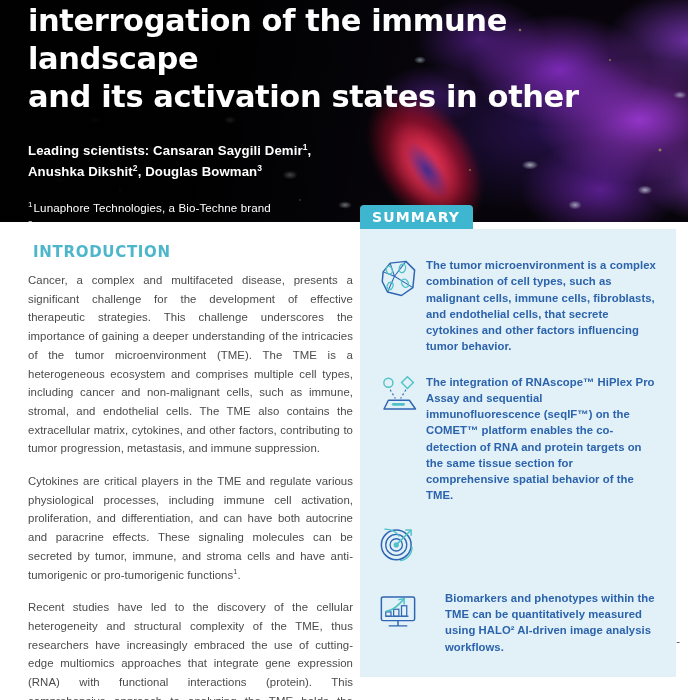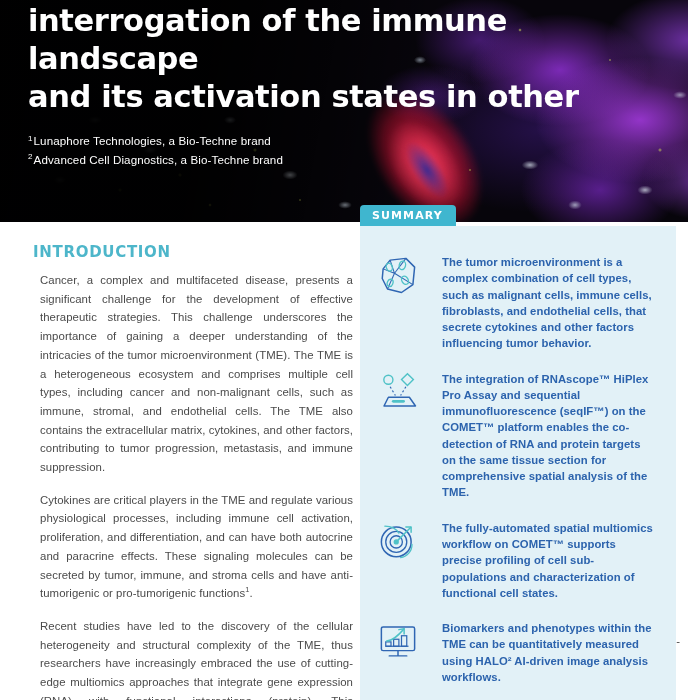--- a/index.html
+++ b/index.html
@@ -111,57 +111,56 @@
   
   .col-left{
     position:absolute;left:28px;top:243px;width:325px;
   }
   .sec-head{
     margin:0 0 10px 5px;
     font-weight:700;font-size:15px;letter-spacing:.7px;
     color:#4db6ca;font-family:"DejaVu Sans", sans-serif;
   }
   .body-p{
-    margin:0 0 14px 12px;
+    margin:0 0 14px 0;
     font-size:11.4px;line-height:1.64;color:#4a4a4a;
     text-align:justify;
     letter-spacing:.05px;
   }
   .body-p sup{font-size:7.5px;vertical-align:super;}
 
   
   .summary-wrap{position:absolute;left:360px;top:205px;width:316px;z-index:4;}
   .summary-badge{
     display:inline-block;
     background:#3fb6cf;color:#ffffff;
-    font-weight:700;font-size:11px;letter-spacing:1.1px;
+    font-weight:700;font-size:14px;letter-spacing:1.1px;
     padding:4px 13px 4px 12px;
     border-radius:4px 4px 0 0;
     font-family:"DejaVu Sans", sans-serif;
     position:relative;left:0;
   }
   .summary-card{
     background:#e2f1f7;
     padding:26px 20px 22px 14px;
     width:282px;
     box-sizing:content-box;
     min-height:345px;
   }
   .sum-item{display:flex;align-items:flex-start;margin-bottom:17px;}
-  .sum-item:last-child{margin-bottom:0;}
+  .sum-item:last-child{margin-bottom:0;gap:19px;}
   .sum-icon{
     width:48px;min-width:48px;height:48px;
     display:flex;align-items:flex-start;justify-content:center;
     padding-top:2px;
   }
   .sum-text{
     font-size:11.3px;line-height:1.44;color:#2c63ad;
     font-weight:700;padding-left:4px;padding-top:2px;
     letter-spacing:.05px;
-    margin-left:16px;
   }
 
   
   .col-right-bottom{
     position:absolute;left:360px;top:632px;width:320px;
   }
   .col-right-bottom .body-p{margin-bottom:13px;}
 </style>
 </head>
 <body>
@@ -178,20 +177,28 @@
       <div class="greens"></div>
       <div class="scrim"></div>
     </div>
 
     <div class="hero-text">
       <h1 class="title">
         <span class="ln">interrogation of the immune landscape</span>
         <span class="ln">and its activation states in other</span>
       </h1>
 
+      <div class="authors">
+        <div>
+          <span>Leading scientists: Cansaran Saygili Demir</span><sup>1</sup><span>,</span>
+        </div>
+        <div>
+          <span>Anushka Dikshit</span><sup>2</sup><span>, Douglas Bowman</span><sup>3</sup>
+        </div>
+      </div>
 
       <div class="affils">
         <span class="af"><sup>1</sup><span>Lunaphore Technologies, a Bio-Techne brand</span></span>
         <span class="af"><sup>2</sup><span>Advanced Cell Diagnostics, a Bio-Techne brand</span></span>
 
       </div>
     </div>
   </div>
 
   <div class="col-left">
@@ -226,37 +233,36 @@
         <div class="sum-icon">
           <svg width="42" height="42" viewBox="0 0 48 48" fill="none">
             <circle cx="13" cy="10" r="5.2" stroke="#4fc2c7" stroke-width="1.6" fill="none"></circle>
             <rect x="30" y="5" width="9.6" height="9.6" transform="rotate(45 34.8 9.8)" stroke="#4fc2c7" stroke-width="1.6" fill="none"></rect>
             <path d="M15 18 L21 28" stroke="#2f66b3" stroke-width="1.4" stroke-dasharray="2.4 2.6"></path>
             <path d="M33 18 L27 28" stroke="#2f66b3" stroke-width="1.4" stroke-dasharray="2.4 2.6"></path>
             <path d="M8 40 L13 30 L37 30 L44 40 Z" stroke="#2f66b3" stroke-width="1.7" fill="none" stroke-linejoin="round"></path>
             <rect x="17" y="33" width="15" height="3.4" rx="1.7" fill="#4fc2c7"></rect>
           </svg>
         </div>
-        <div class="sum-text">The integration of RNAscope™ HiPlex Pro Assay and sequential immunofluorescence (seqIF™) on the COMET™ platform enables the co-detection of RNA and protein targets on the same tissue section for comprehensive spatial analysis of the TME.</div>
+        <div class="sum-text">The integration of RNAscope™ HiPlex Pro Assay and sequential immunofluorescence (seqIF™) on the COMET™ platform enables the co-detection of RNA and protein targets on the same tissue section for comprehensive spatial behavior of the TME.</div>
       </div>
 
       <div class="sum-item">
         <div class="sum-icon">
           <svg width="42" height="42" viewBox="0 0 48 48" fill="none">
             <circle cx="22" cy="25" r="17" stroke="#2f66b3" stroke-width="1.7" fill="none"></circle>
             <circle cx="22" cy="25" r="12" stroke="#2f66b3" stroke-width="1.5" fill="none"></circle>
             <circle cx="22" cy="25" r="7" stroke="#2f66b3" stroke-width="1.5" fill="none"></circle>
             <circle cx="22" cy="25" r="3" fill="#4fc2c7"></circle>
             <path d="M22 25 L39 8" stroke="#4fc2c7" stroke-width="1.7"></path>
             <path d="M39 8 L39 14 M39 8 L33 8" stroke="#4fc2c7" stroke-width="1.7" stroke-linecap="round"></path>
             <path d="M9 7 C16 7 22 10 25 15" stroke="#4fc2c7" stroke-width="1.5" fill="none" stroke-linecap="round"></path>
             <path d="M40 28 C40 36 34 42 27 43" stroke="#4fc2c7" stroke-width="1.5" fill="none" stroke-linecap="round"></path>
           </svg>
         </div>
-        <div class="sum-text">The fully-automated spatial multiomics workflow on COMET™ supports precise profiling of cell sub-populations and characterization of functional cell states.</div>
       </div>
 
       <div class="sum-item">
         <div class="sum-icon">
           <svg width="42" height="42" viewBox="0 0 48 48" fill="none">
             <rect x="5" y="8" width="38" height="27" rx="2" stroke="#2f66b3" stroke-width="1.7" fill="none"></rect>
             <path d="M24 35 L24 41 M14 41 L34 41" stroke="#2f66b3" stroke-width="1.7" stroke-linecap="round"></path>
             <rect x="10" y="25" width="6" height="5" stroke="#2f66b3" stroke-width="1.4" fill="none"></rect>
             <rect x="19" y="22" width="6" height="8" stroke="#2f66b3" stroke-width="1.4" fill="none"></rect>
             <rect x="28" y="18" width="6" height="12" stroke="#2f66b3" stroke-width="1.4" fill="none"></rect>

